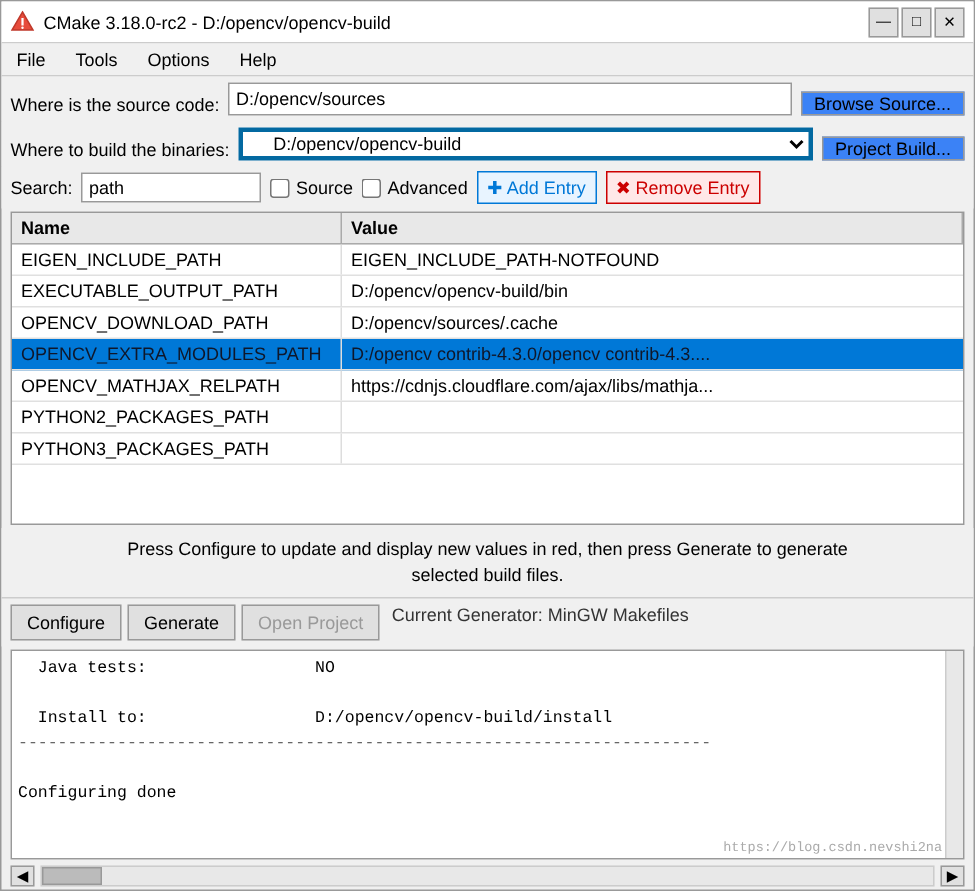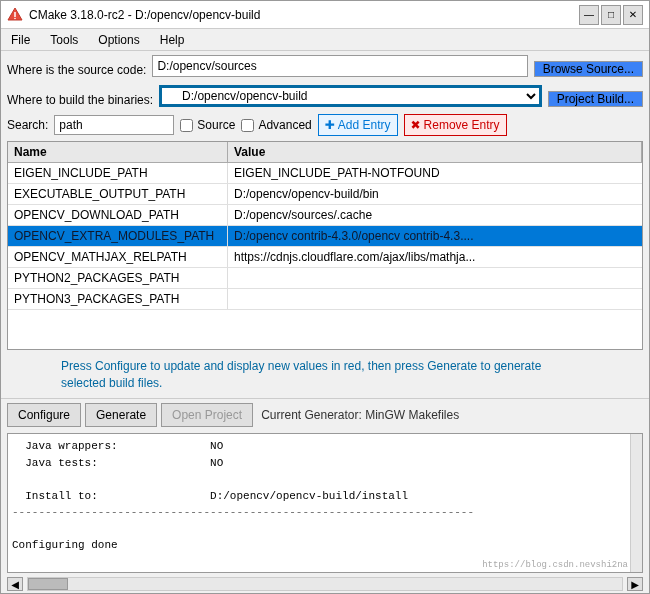--- a/index.html
+++ b/index.html
@@ -177,29 +177,29 @@
       padding: 3px 6px;
       font-size: 12px;
       overflow: hidden;
       text-overflow: ellipsis;
       white-space: nowrap;
     }
     .table-cell.name { width: 220px; border-right: 1px solid #ddd; }
     .table-cell.value { flex: 1; }
     .status-bar {
       padding: 6px 60px;
-      text-align: left;
-      font-size: 12px;
-      background: #f0f0f0;
-      color: #0369a1;
+      text-align: center;
+      font-size: 12px;
+      background: #f0f0f0;
+      color: #000000;
       line-height: 1.4;
     }
     .bottom-toolbar {
       display: flex;
-      align-items: center;
+      align-items: flex-start;
       padding: 4px 6px;
       gap: 4px;
       background: #f0f0f0;
       border-top: 1px solid #ccc;
     }
     .bottom-btn {
       height: 24px;
       padding: 0 10px;
       border: 1px solid #999;
       background: #e0e0e0;
@@ -394,21 +394,20 @@
 
   <div class="bottom-toolbar">
     <button class="bottom-btn">Configure</button>
     <button class="bottom-btn">Generate</button>
     <button class="bottom-btn disabled">Open Project</button>
     <span class="generator-label">Current Generator: MinGW Makefiles</span>
   </div>
 
   <div class="console-area" id="console-area">
       <div>
-        <div class="console-line">  Java wrappers:              NO</div>
         <div class="console-line">  Java tests:                 NO</div>
         <div class="console-line">&nbsp;</div>
         <div class="console-line">  Install to:                 D:/opencv/opencv-build/install</div>
         <div class="console-line console-dashes">----------------------------------------------------------------------</div>
         <div class="console-line">&nbsp;</div>
         <div class="console-line">Configuring done</div>
       </div>
     <div class="scrollbar-stub"></div>
     <div class="watermark">https://blog.csdn.nevshi2na</div>
   </div>

